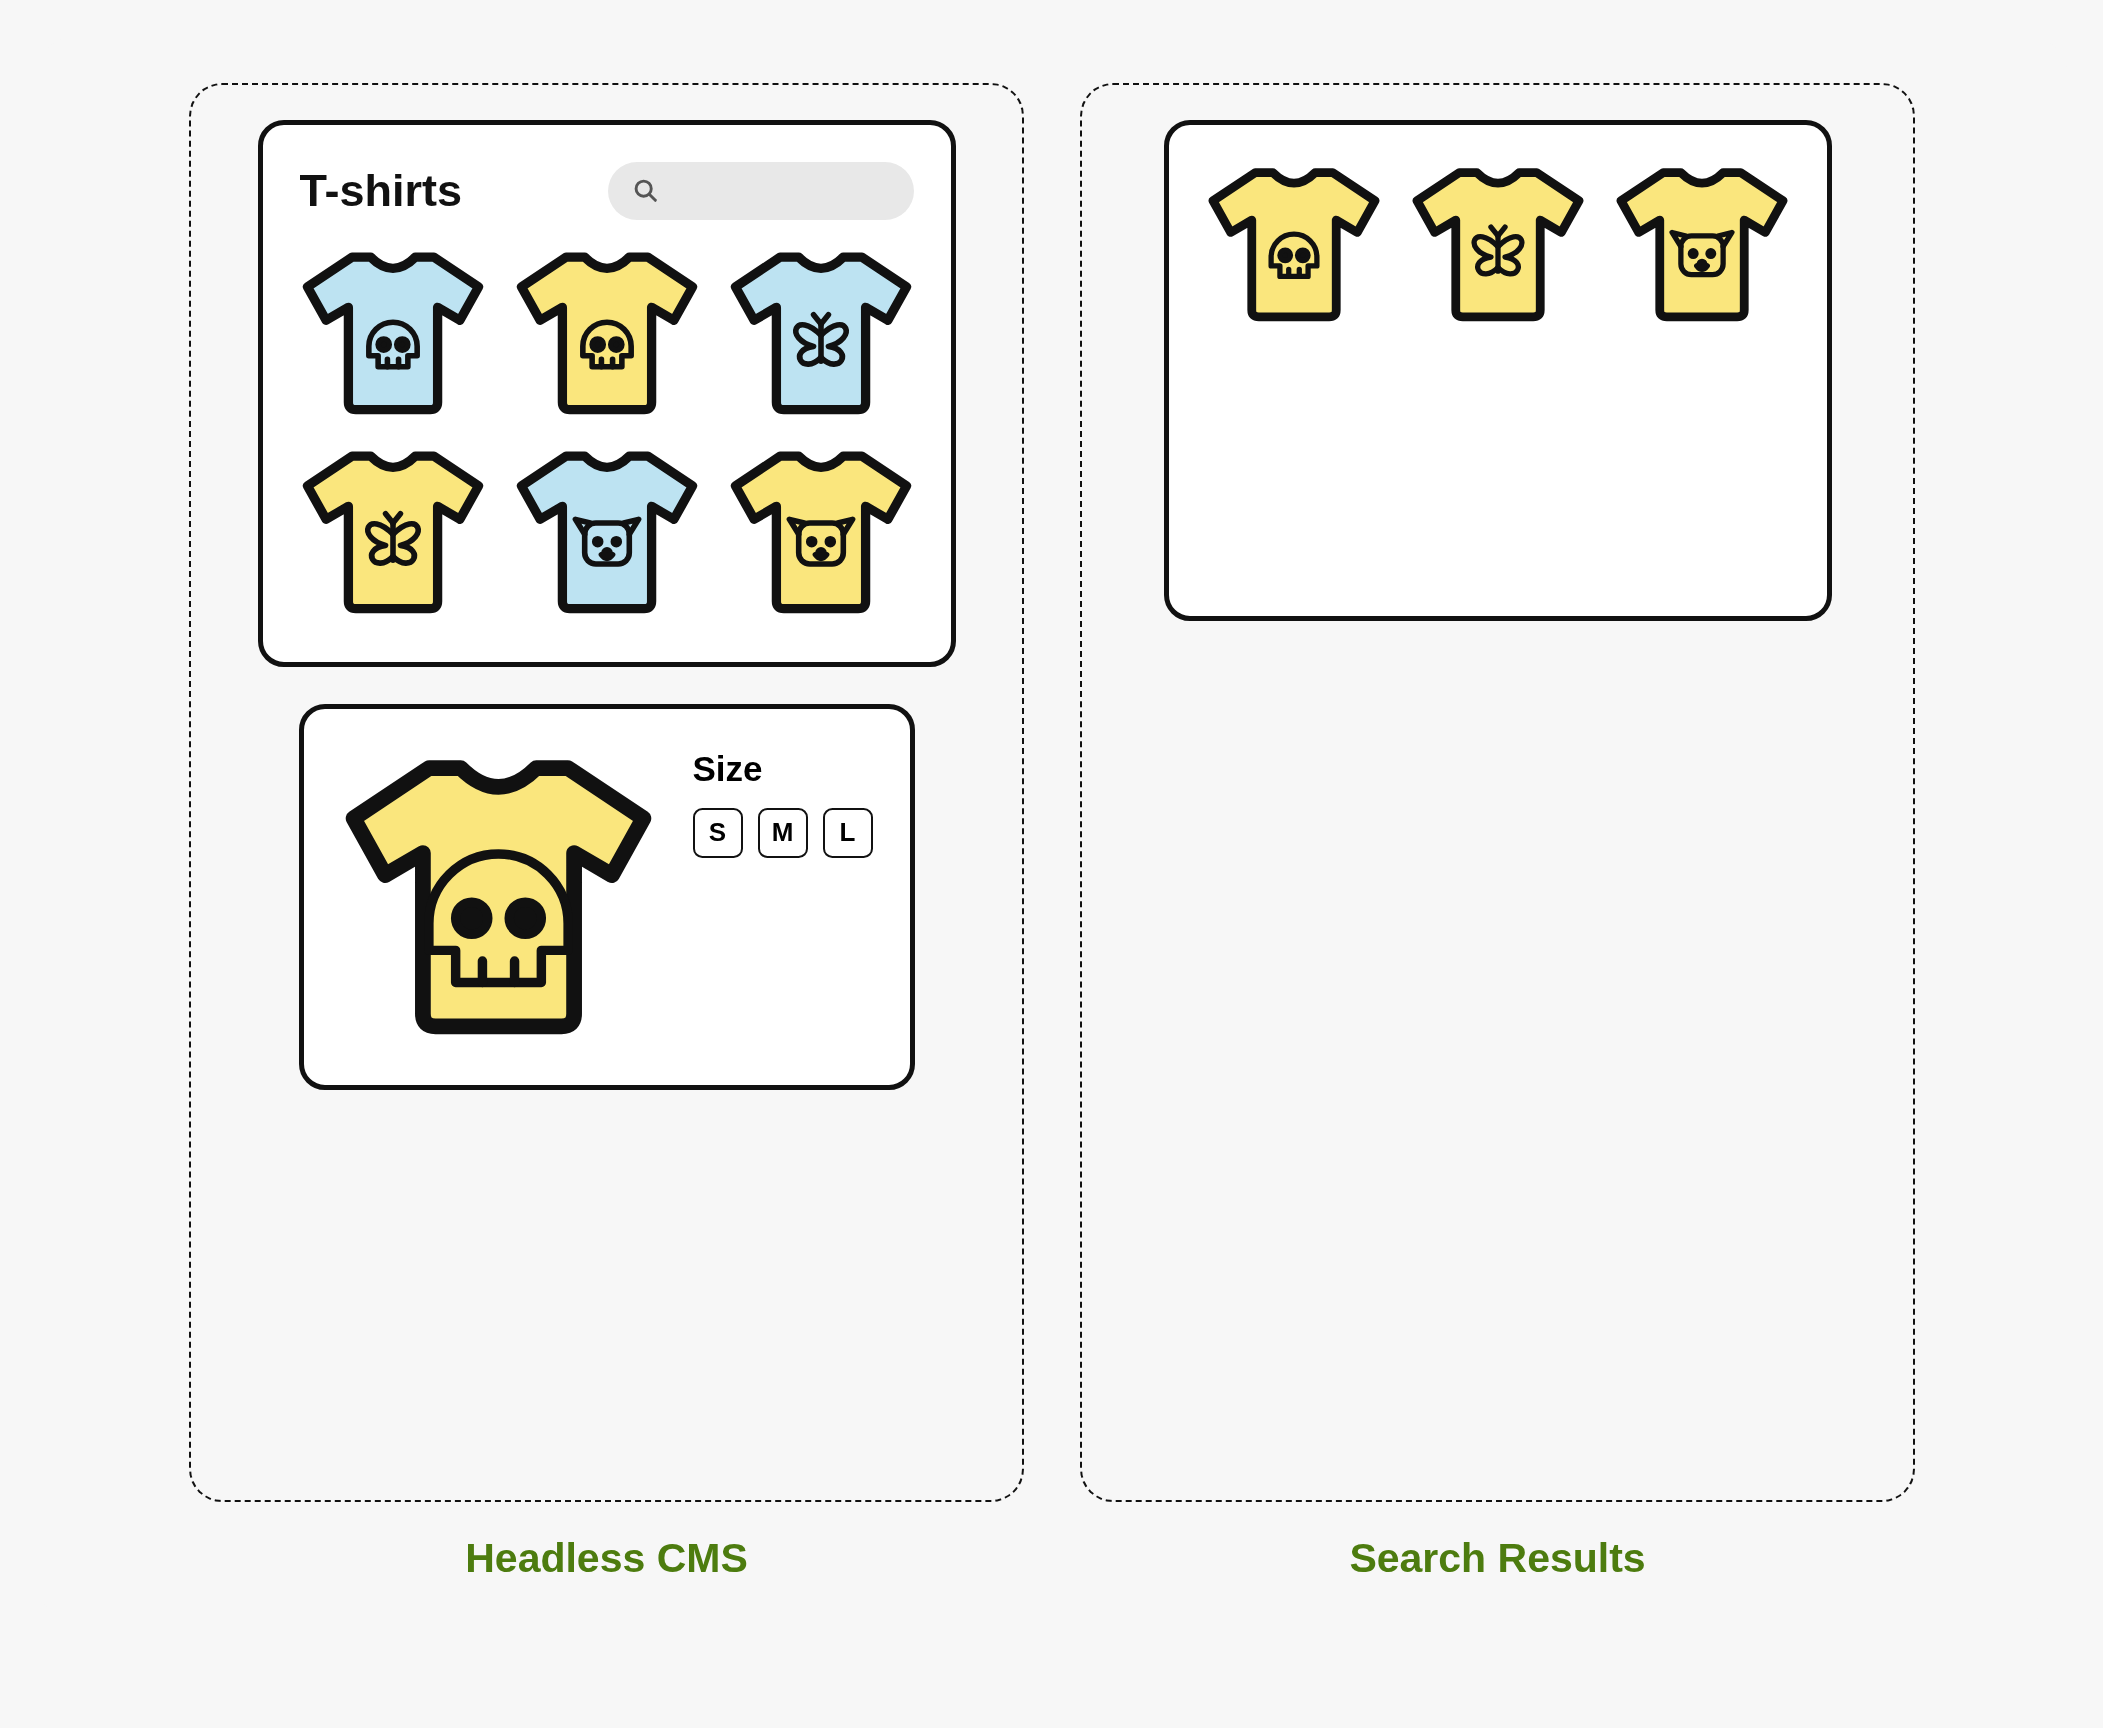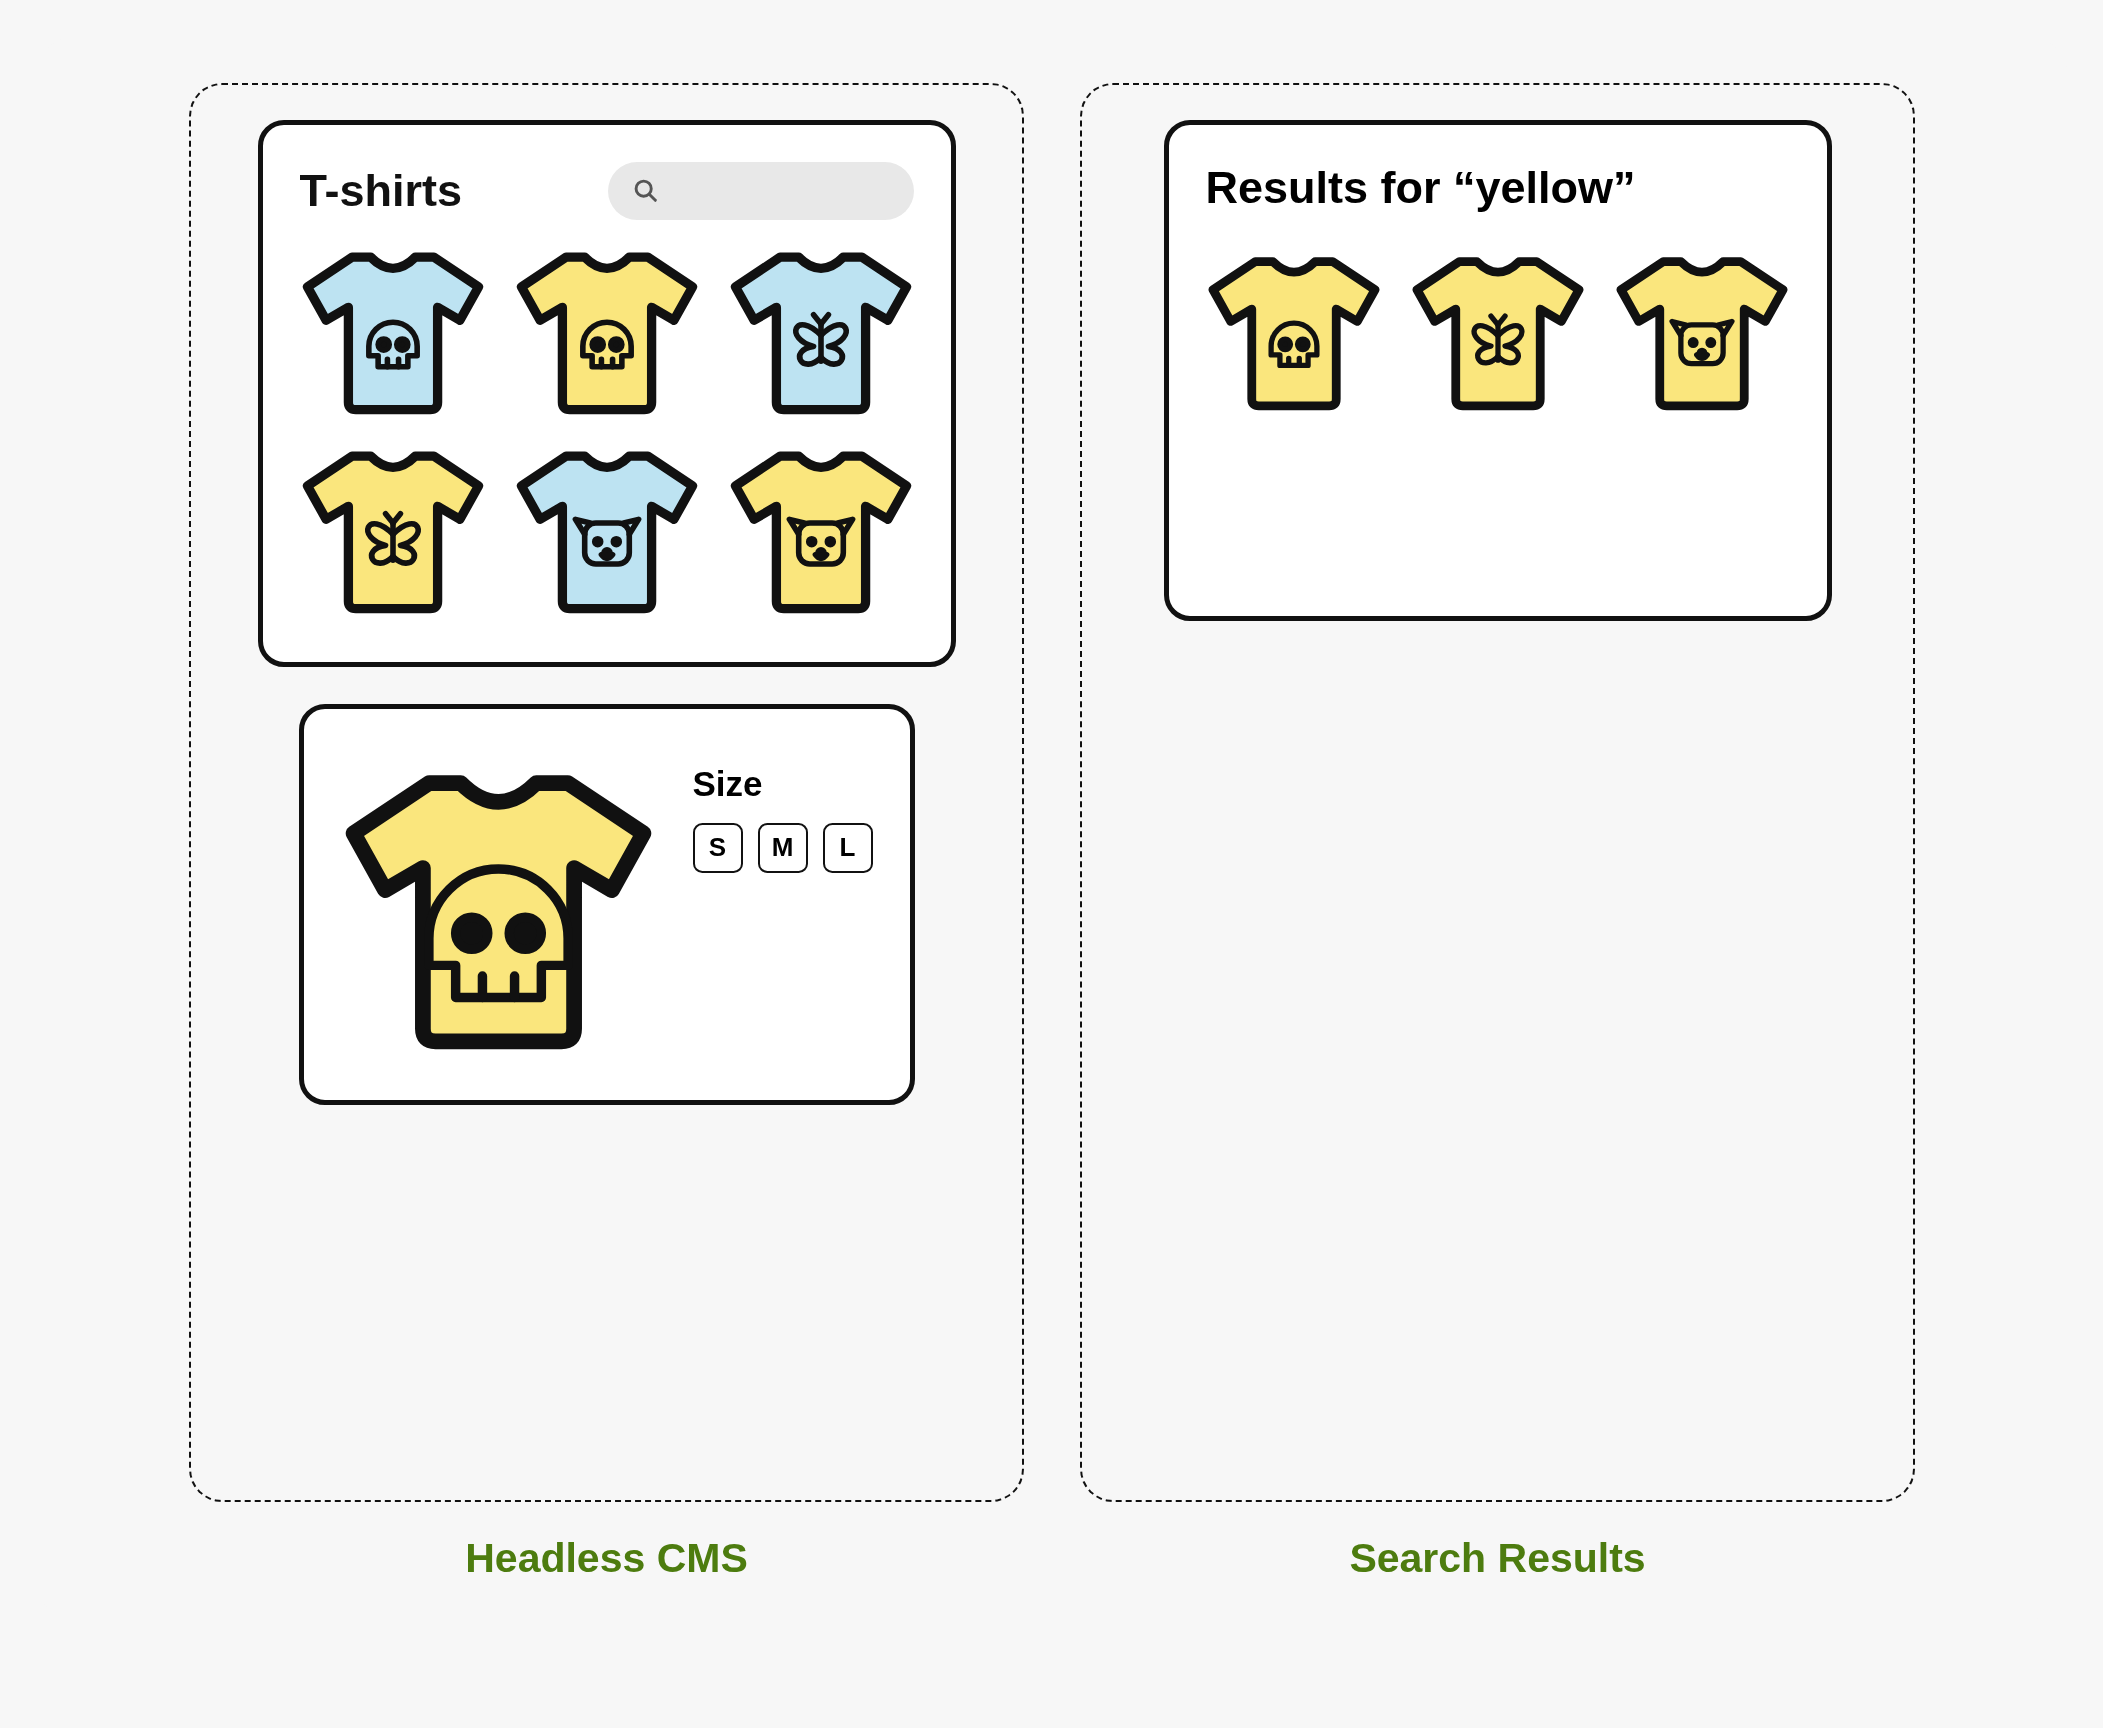--- a/index.html
+++ b/index.html
@@ -76,21 +76,21 @@
     justify-items: center;
   }
   .shirt-row {
     display: flex;
     gap: 28px;
   }
   .detail-body {
     display: flex;
     gap: 37px;
     align-items: flex-start;
-    margin-top: 18px;
+    margin-top: 3px;
   }
   .size-area { flex: 1; }
   .size-label {
     font-size: 35px;
     font-weight: 700;
     margin-bottom: 18.6px;
   }
   .size-chips { display: flex; gap: 15px; }
   .size-chip {
     border: 2.8px solid #111;
@@ -363,21 +363,20 @@
         </div>
       </div>
 
     </div>
     <div class="column-label">Headless CMS</div>
   </div>
 
   <div class="column">
     <div class="panel">
       <div class="card results-card">
-        <div class="results-title">Results for “yellow”</div>
         <div class="shirt-row" id="results-row">
             <div>
   <svg width="176" height="162" viewBox="0 0 100 92">
     <g stroke="#111" stroke-width="5" stroke-linejoin="round" fill="#FAE67D">
       <path d="M 28 6
                L 38 6
                Q 50 18 62 6
                L 72 6
                L 96 22
                L 86 40

